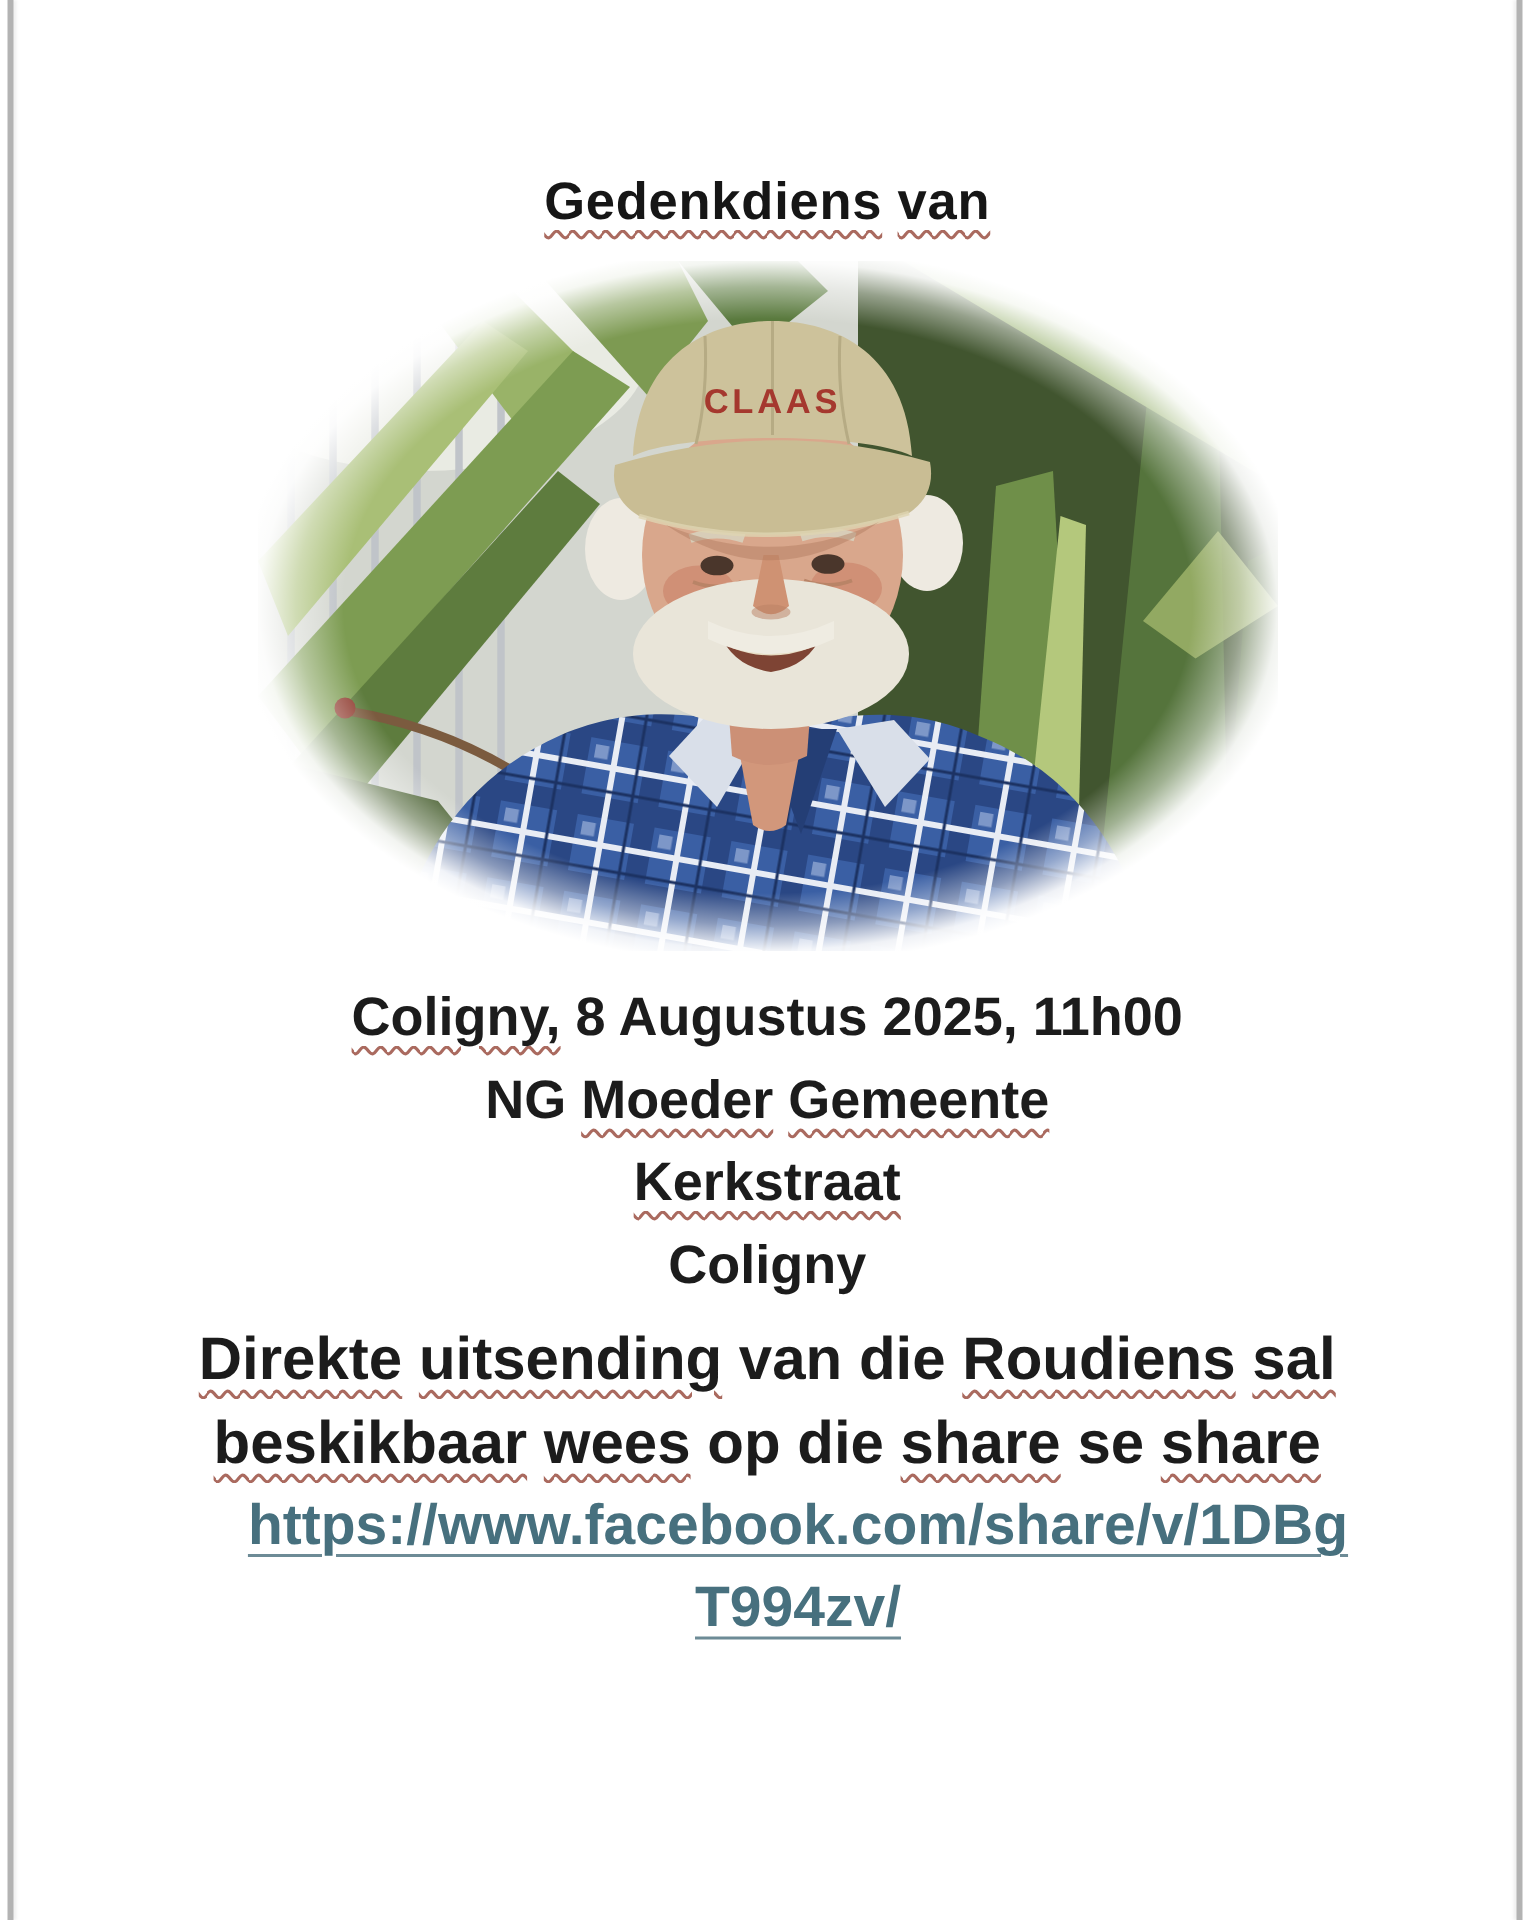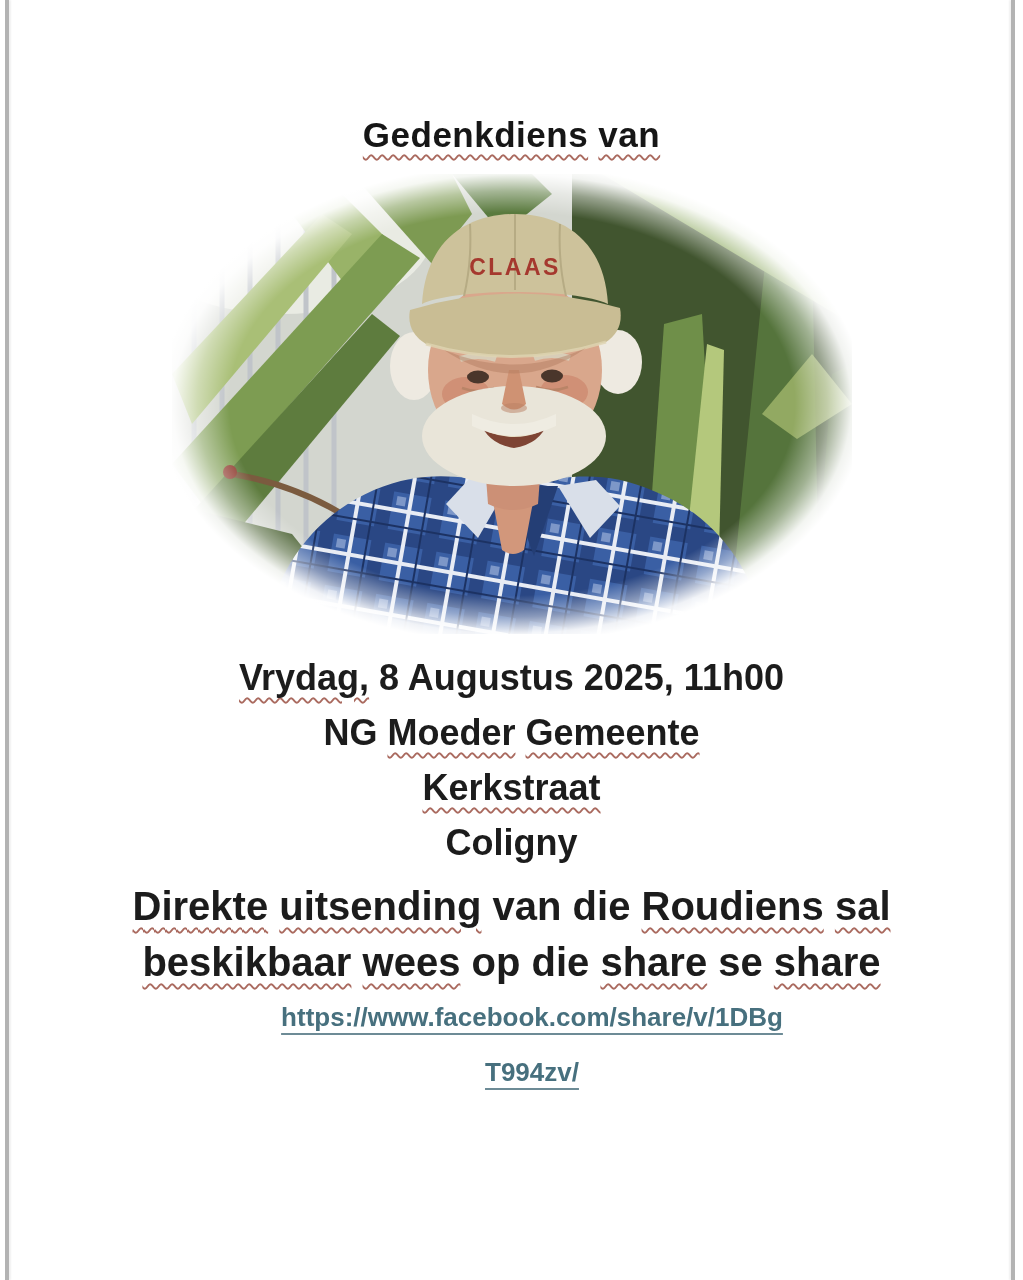--- a/index.html
+++ b/index.html
@@ -40,21 +40,21 @@
     width: 680px; height: 460px;
   }
   .photo-wrap svg { display: block; }
 
   .event-block { margin-top: 16px; font-size: 36px; line-height: 55px; }
   .broadcast-block { margin-top: 8px; font-size: 40px; line-height: 56px; }
 
   .fb-link {
     display: block; margin-top: 0;
     color: #47707e;
-    font-size: 26px; line-height: 55px;
+    font-size: 38px; line-height: 55px;
     text-decoration: none;
     cursor: pointer;
     padding-left: 41px;
   }
   .link-line {
     display: block;
     text-decoration-line: underline;
     text-decoration-style: solid;
     text-decoration-color: #6d8b96;
     text-decoration-thickness: 2px;
@@ -169,21 +169,21 @@
             <text x="343" y="101" text-anchor="middle" font-family="Liberation Sans, sans-serif" font-weight="bold" font-size="23" letter-spacing="2.5" fill="#a5382e">CLAAS</text>
           </g>
           <path d="M 272 176 Q 343 206 414 174 Q 343 224 272 176 Z" fill="#b07a5e" opacity="0.45"></path>
         </g>
 
         <rect x="0" y="0" width="680" height="460" fill="url(#vignette)"></rect>
       </svg>
     </div>
 
     <div class="event-block">
-      <div class="line"><span class="wavy">Vrydag,</span><span> 8 Augustus 2025, 11h00</span></div>
+      <div class="line"><span class="wavy">Coligny,</span><span> 8 Augustus 2025, 11h00</span></div>
       <div class="line"><span>NG </span><span class="wavy">Moeder</span><span> </span><span class="wavy">Gemeente</span></div>
       <div class="line"><span class="wavy">Kerkstraat</span></div>
       <div class="line"><span>Coligny</span></div>
     </div>
 
     <div class="broadcast-block">
       <div class="line"><span class="wavy">Direkte</span><span> </span><span class="wavy">uitsending</span><span> van die </span><span class="wavy">Roudiens</span><span> </span><span class="wavy">sal</span></div>
       <div class="line"><span class="wavy">beskikbaar</span><span> </span><span class="wavy">wees</span><span> op die </span><span class="wavy">share</span><span> se </span><span class="wavy">share</span></div>
     </div>
 

